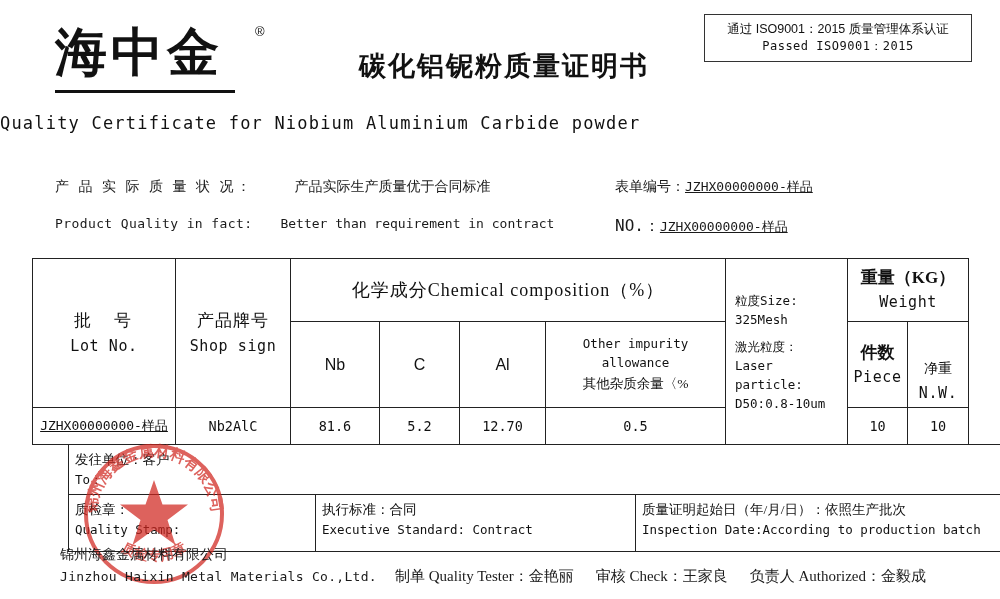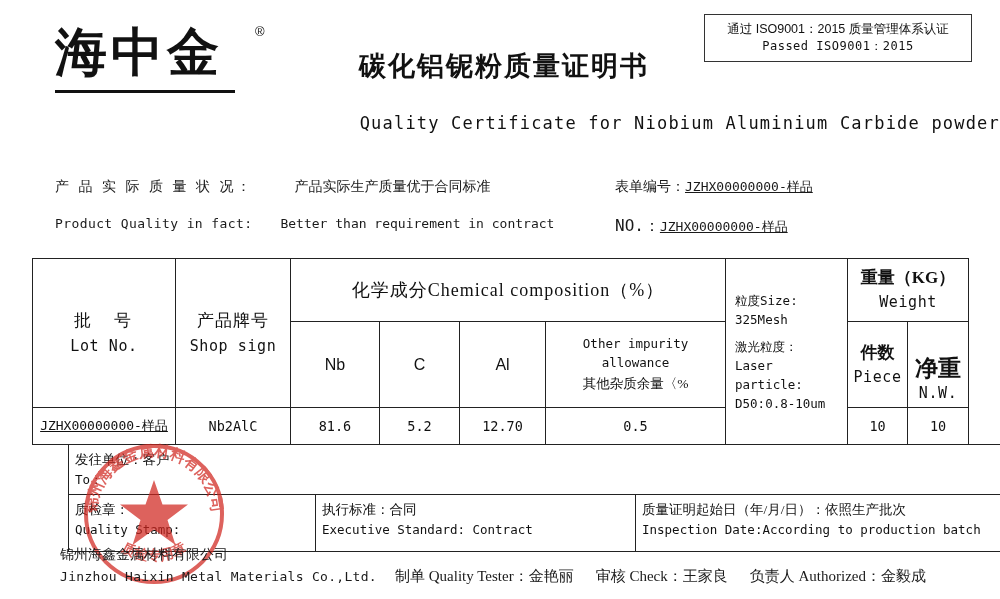--- a/index.html
+++ b/index.html
@@ -86,21 +86,21 @@
     font-size: 27px;
     font-weight: bold;
     letter-spacing: 2px;
     color: #111;
   }
   .title-en {
     position: absolute;
     left: 0;
     right: 0;
     top: 113px;
-    text-align: right;
+    text-align: left;
     font-family: "DejaVu Sans Mono", monospace;
     font-size: 17px;
     letter-spacing: 1.2px;
     color: #111;
   }
 
   
   .meta {
     position: absolute;
     left: 55px;
@@ -386,21 +386,21 @@
         <td>Al</td>
         <td>
           <span class="small-mono">Other impurity allowance</span>
           <span class="cn-mid" style="font-size:13.5px">其他杂质余量〈%</span>
         </td>
         <td>
           <span class="cn-mid" style="font-size:17px;font-weight:bold;">件数</span>
           <span class="en-mid">Piece</span>
         </td>
         <td>
-          <span class="cn-mid" style="font-size:23px;font-weight:bold;margin-top:33px;">净重</span>
+          <span class="cn-mid" style="font-size:14px;font-weight:normal;margin-top:33px;">净重</span>
           <span class="en-mid">N.W.</span>
         </td>
       </tr>
       <tr>
         <td class="data-cell">
           <span class="lot-value">JZHX00000000-样品</span>
         </td>
         <td class="data-cell">Nb2AlC</td>
         <td class="data-cell">81.6</td>
         <td class="data-cell">5.2</td>

